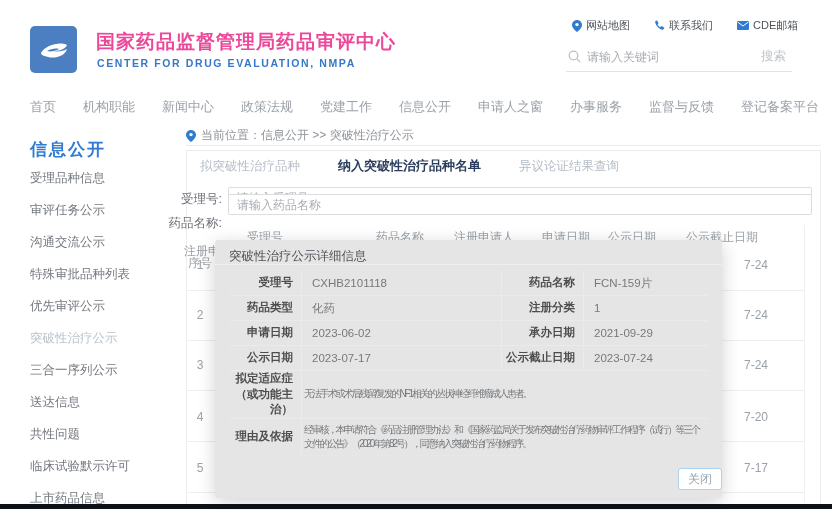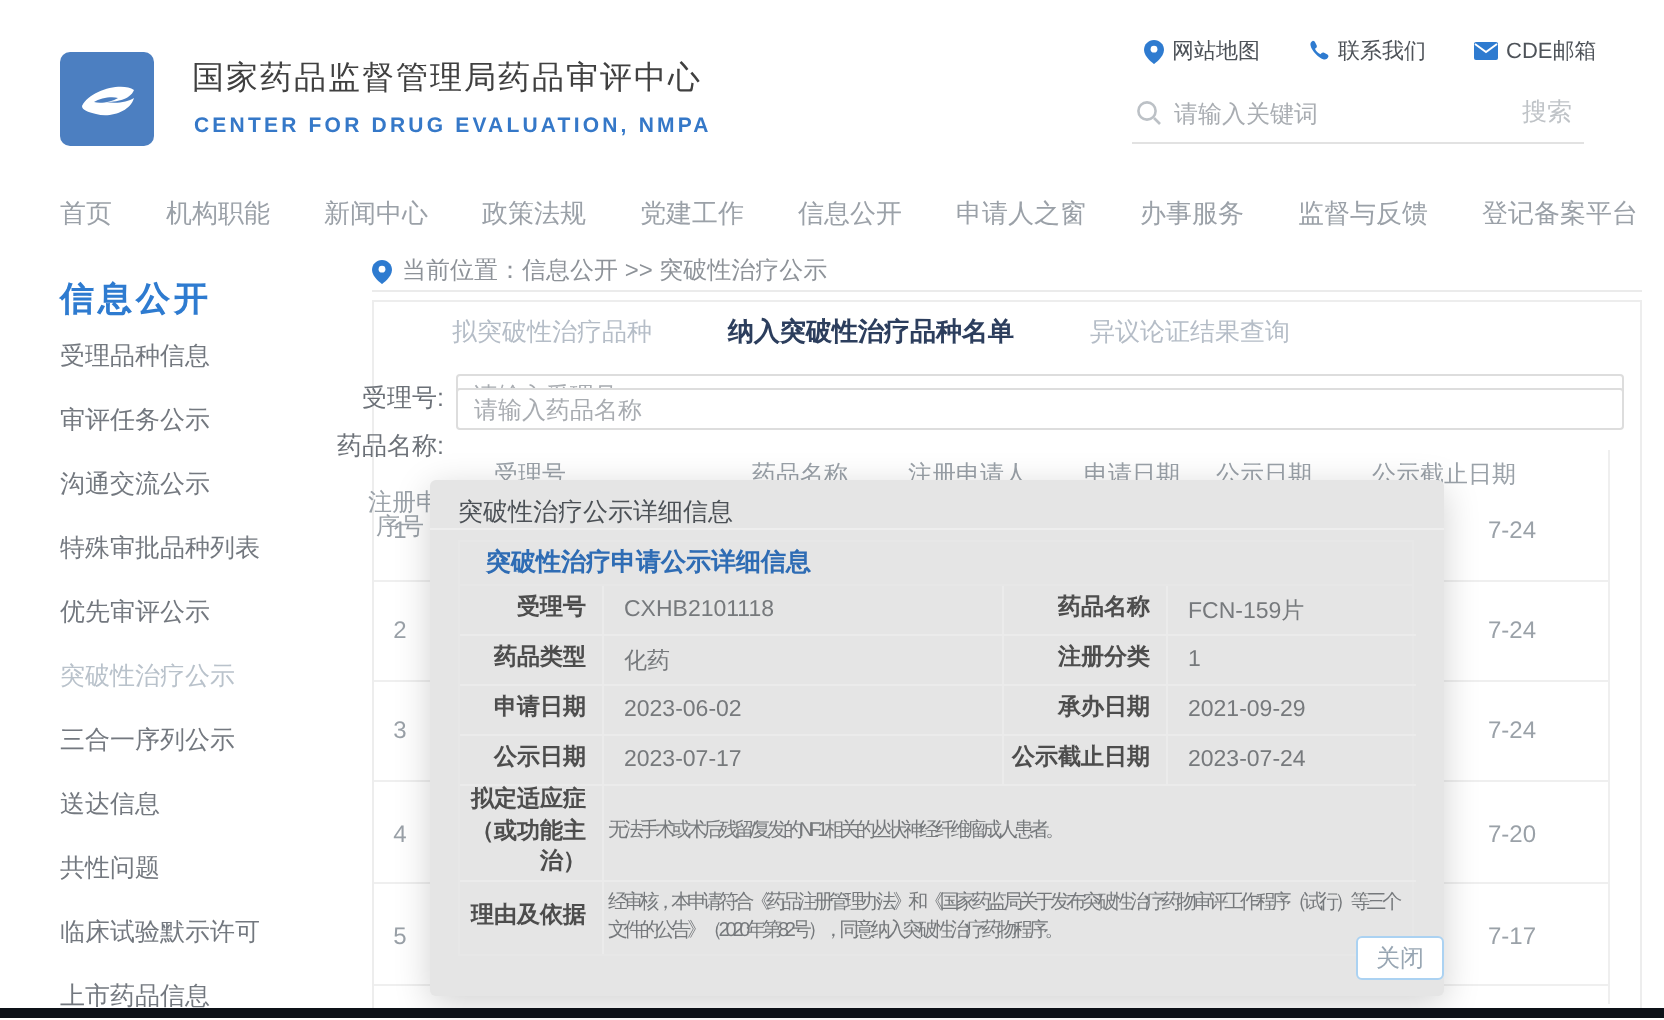--- a/index.html
+++ b/index.html
@@ -8,21 +8,21 @@
     position:relative; width:832px; height:510px; margin:0 auto;
     background:#fff; overflow:hidden;
     font-family:"Liberation Sans","DejaVu Sans",sans-serif;
     -webkit-font-smoothing:antialiased;
   }
   .abs { position:absolute; }
 
   
   #logo-block { left:30px; top:26px; width:47px; height:47px; background:#4c7fc1; border-radius:5px;
     display:flex; align-items:center; justify-content:center; }
-  #site-title { left:96px; top:29px; font-size:16px; font-weight:normal; color:#404040; letter-spacing:1px; white-space:nowrap; }
+  #site-title { left:96px; top:29px; font-size:19px; font-weight:bold; color:#ec4899; letter-spacing:1px; white-space:nowrap; }
   #site-subtitle { left:97px; top:57px; font-size:10.5px; font-weight:bold; color:#3578c8; letter-spacing:1.6px; white-space:nowrap; }
   #utilities { left:572px; top:18px; display:flex; gap:24px; align-items:center; }
   .util-item { display:flex; align-items:center; gap:4px; font-size:11px; color:#4e5359; cursor:pointer; }
   #searchbar { left:566px; top:46px; width:226px; height:26px; border-bottom:1px solid #e2e2e2;
     display:flex; align-items:center; gap:6px; padding:0 2px 4px 2px; }
   #searchbar input { flex:1; border:none; outline:none; font-size:12px; color:#666; background:transparent; min-width:0;
     font-family:inherit; }
   #searchbar input::placeholder { color:#a9adb2; }
   #search-btn { font-size:12.5px; color:#bfc3c7; cursor:pointer; padding-right:4px; }
 
@@ -35,21 +35,21 @@
   #crumb-divider { left:186px; top:145px; width:635px; height:1px; background:#ebebeb; }
 
   
   #sidebar-title { left:30px; top:138px; font-size:17px; font-weight:bold; color:#2e7bd0; letter-spacing:2px; }
   #sidebar-list { left:30px; top:170px; display:flex; flex-direction:column; gap:15px; }
   .side-item { font-size:12.5px; color:#73787f; white-space:nowrap; cursor:pointer; }
   .side-item.active { color:#b9c2cb; }
 
   
   #card { left:186px; top:150px; width:635px; height:356px; border:1px solid #ededed; background:#fff; }
-  #tabs { left:200px; top:157px; display:flex; gap:38px; align-items:flex-end;margin-left:26px; }
+  #tabs { left:200px; top:157px; display:flex; gap:38px; align-items:flex-end; }
   .tab { font-size:12.5px; color:#b5bdc7; white-space:nowrap; cursor:pointer; }
   .tab.active { font-size:13px; font-weight:bold; color:#2c3e5d; }
 
   .flabel { font-size:12.5px; color:#6b7077; white-space:nowrap; }
   .finput { position:absolute; left:228px; width:584px; height:21px; border:1px solid #ddd; border-radius:2px;
     font-size:12px; color:#666; padding:0 8px; outline:none; background:#fff; font-family:inherit; }
   .finput::placeholder { color:#a8acb1; }
 
   .th-cell { position:absolute; top:229px; transform:translateX(-50%); font-size:12px; color:#9aa1a8; white-space:nowrap; }
   #th-fragment { left:184px; top:243px; font-size:12px; color:#9aa1a8; white-space:nowrap; }
@@ -219,21 +219,20 @@
   <div class="row-sep" style="top:390px;"></div>
   <div class="row-sep" style="top:441px;"></div>
   <div class="row-sep" style="top:492px;"></div>
   <div class="abs" id="table-vline"></div>
 
   <div class="abs" id="modal">
     <div id="modal-title">突破性治疗公示详细信息</div>
     <div id="modal-divider"></div>
 
     <div id="detail-panel">
-      <div id="panel-header">突破性治疗申请公示详细信息</div>
       <div id="detail-grid">
         <div class="dcell dlabel">受理号</div>
         <div class="dcell dvalue mid">CXHB2101118</div>
         <div class="dcell dlabel">药品名称</div>
         <div class="dcell dvalue">FCN-159片</div>
 
         <div class="dcell dlabel">药品类型</div>
         <div class="dcell dvalue mid">化药</div>
         <div class="dcell dlabel">注册分类</div>
         <div class="dcell dvalue">1</div>

